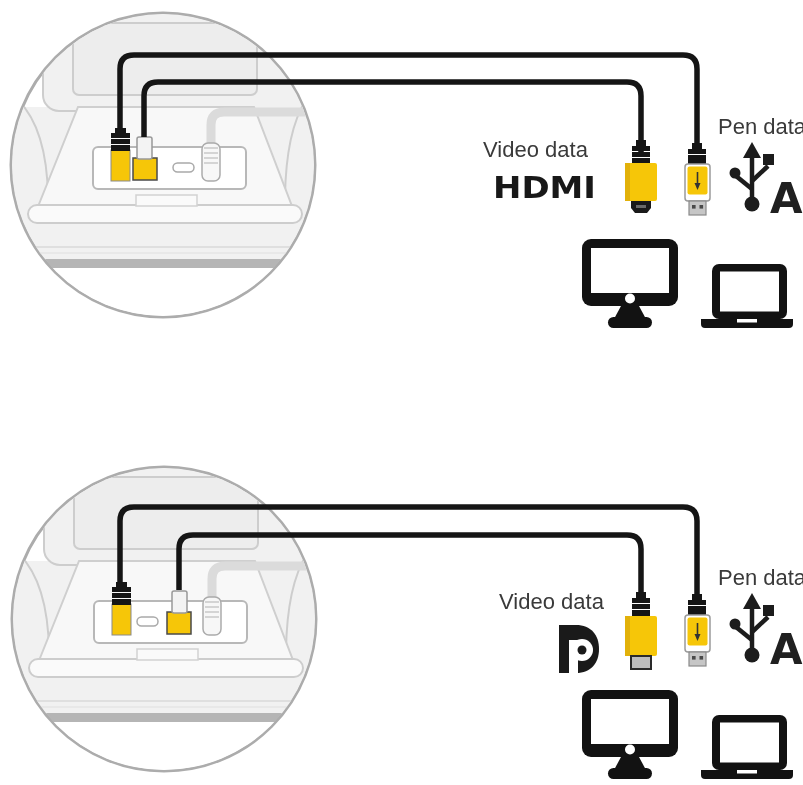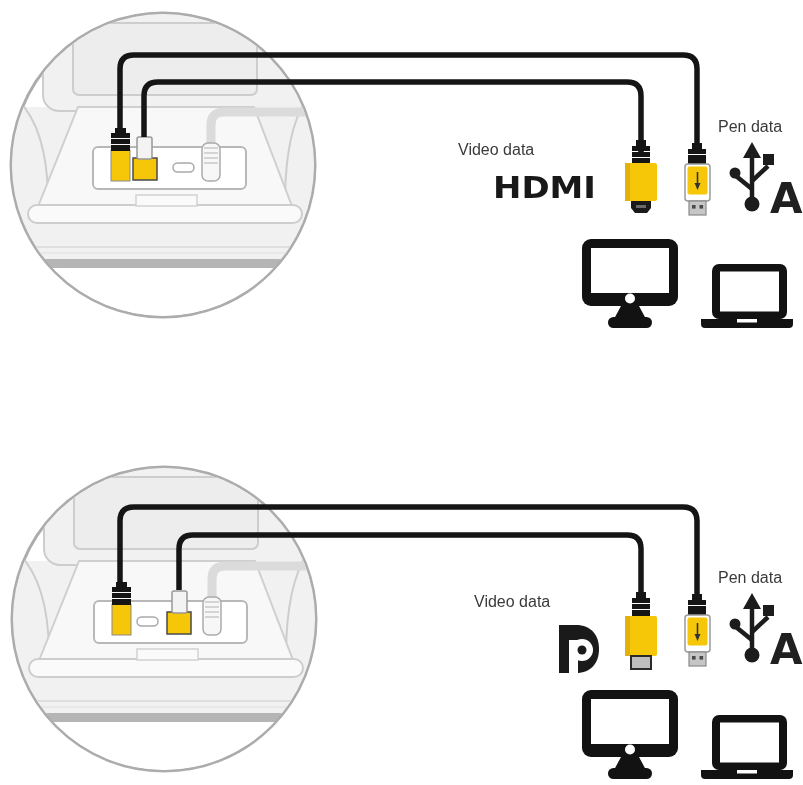--- a/index.html
+++ b/index.html
@@ -2,21 +2,21 @@
 <html style="--accent-yellow: #F6C608; --accent-yellow-shade: #E2B10A; --cable-black: #151515; --icon-black: #121212; --label-text: #3A3A3A; --device-line: #CDCDCD; --device-fill: #F1F1F1; --band-gray: #B5B5B5; --power-cable-gray: #DBDBDB; --plug-silver: #C6C6C6;"><head>
 <meta charset="utf-8">
 <style>
   html,body{margin:0;padding:0;background:#fff;}
   .stage{
     position:relative;width:803px;height:785px;background:#fff;overflow:hidden;
     font-family:"Liberation Sans","DejaVu Sans",sans-serif;
   }
   .abs{position:absolute;}
   .label{
-    color:var(--label-text,#3a3a3a);font-size:16px;line-height:19px;text-align:left;
+    color:var(--label-text,#3a3a3a);font-size:22px;line-height:19px;text-align:center;
     white-space:nowrap;
   }
   svg{display:block;overflow:visible;}
   svg text{font-family:"DejaVu Sans","Liberation Sans",sans-serif;}
 </style>
 </head>
 <body>
 
 <div class="stage">
 

